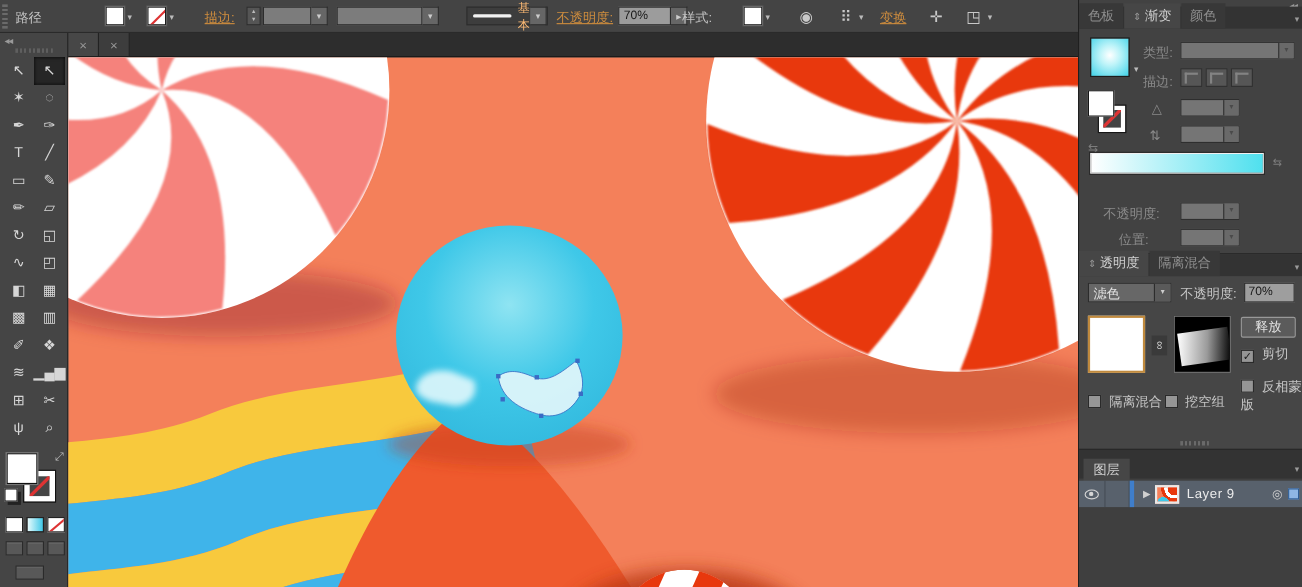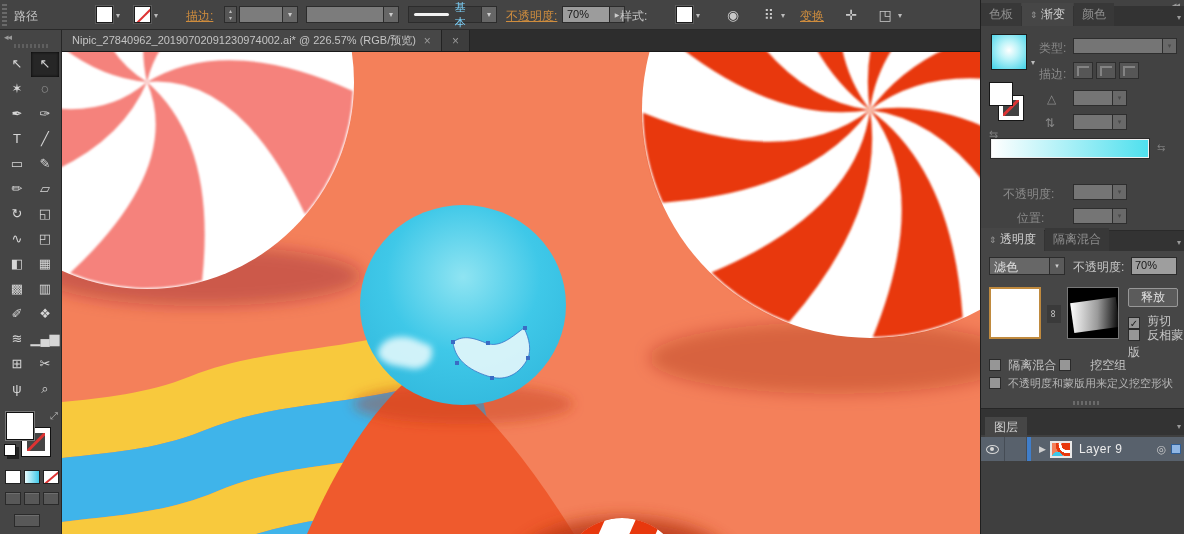--- a/index.html
+++ b/index.html
@@ -130,21 +130,21 @@
                color:#cfcfcf; font-size:11px; display:flex; align-items:center; justify-content:center; }
   #link-icon span { transform:rotate(90deg); }
   #mask-thumb { position:absolute; left:86px; top:56px; width:52px; height:52px; background:#000;
                 border:1px solid #777; overflow:hidden; }
   #mask-thumb::after { content:""; position:absolute; left:4px; top:12px; width:46px; height:30px;
                        transform:rotate(-8deg); background:linear-gradient(100deg,#ffffff,#9a9a9a 55%,#111 95%); }
   #release-btn { position:absolute; left:147px; top:57px; width:50px; height:19px; background:#5b5b5b;
                  border:1px solid #989898; border-radius:2px; color:#e0e0e0; font-size:12px;
                  text-align:center; line-height:17px; }
   #clip-row { position:absolute; left:147px; top:82px; }
-  #invert-row { position:absolute; left:147px; top:96px; }
+  #invert-row { position:absolute; left:147px; top:112px; }
   #iso-row { position:absolute; left:8px; top:126px; }
   #ko-row { position:absolute; left:78px; top:126px; }
   #note-row { position:absolute; left:8px; top:145px; font-size:11px; color:#b5b5b5; white-space:nowrap; }
   #trans-grip { position:absolute; left:92px; bottom:3px; width:26px; height:4px;
                 background:repeating-linear-gradient(to right,#6a6a6a 0 2px,transparent 2px 4px); }
 
   
   #layers-pnl { position:absolute; left:0; top:408px; width:204px; height:126px; background:#3f3f3f;
                 border-top:1px solid #262626; }
   #layers-tabs { height:26px; background:#333; position:relative; }
@@ -192,21 +192,21 @@
     <div class="ddbox" style="left:239px; width:44px"></div>
     <div class="ddbtn" style="left:283px">
         <span>▾</span>
       </div>
 
     <div class="ddbox" style="left:306px; width:78px"></div>
     <div class="ddbtn" style="left:384px">
         <span>▾</span>
       </div>
 
-    <div class="ddbox" style="left:408px; width:74px; background:#3d3d3d; color:#7dd3fc; padding:0 5px">
+    <div class="ddbox" style="left:424px; width:74px; background:#3d3d3d; color:#fdba74; padding:0 5px">
       <span class="brushline"></span>
       <span style="font-size:11px">基本</span>
     </div>
     <div class="ddbtn" style="left:482px">
         <span>▾</span>
       </div>
 
     <span class="tb olink" style="left:506px">不透明度:</span>
     <div class="inputbox" style="left:562px; width:48px">70%</div>
     <div class="ddbtn" style="left:610px; font-size:6px">
@@ -222,21 +222,20 @@
     <span class="dd-arrow" style="left:781px">▾</span>
 
     <span class="tb olink" style="left:800px">变换</span>
     <div class="icon-btn" style="left:840px">✛</div>
     <div class="icon-btn" style="left:874px">◳</div>
     <span class="dd-arrow" style="left:898px">▾</span>
   </div>
 
   <div id="tabbar">
       <div class="doc-tab active">
-        <span class="tab-title">Nipic_27840962_20190702091230974002.ai* @ 226.57% (RGB/预览)</span>
         <span class="tab-close">×</span>
       </div>
       <div class="doc-tab">
         <span class="tab-close">×</span>
       </div>
     </div>
 
   <div id="toolspanel">
     <div id="tools-collapse">◂◂</div>
     <div id="tools-grip"></div>
@@ -516,25 +515,21 @@
       <div id="invert-row">
         <span class="chk"></span>
         <span class="lbl12" style="margin-left:4px">反相蒙版</span>
       </div>
       <div id="iso-row">
         <span class="chk"></span>
         <span class="lbl12" style="margin-left:4px">隔离混合</span>
       </div>
       <div id="ko-row">
         <span class="chk"></span>
-        <span class="lbl12" style="margin-left:16px">挖空组</span>
-      </div>
-      <div id="note-row">
-        <span class="chk"></span>
-        <span style="margin-left:4px">不透明度和蒙版用来定义挖空形状</span>
+        <span class="lbl12" style="margin-left:3px">挖空组</span>
       </div>
       <div id="trans-grip"></div>
     </div>
 
     <div id="layers-pnl">
       <div class="collapse" style="top:1px">◂◂</div>
       <div id="layers-tabs">
         <div id="layers-tab">图层</div>
         <div class="pnl-menu">▾</div>
       </div>

